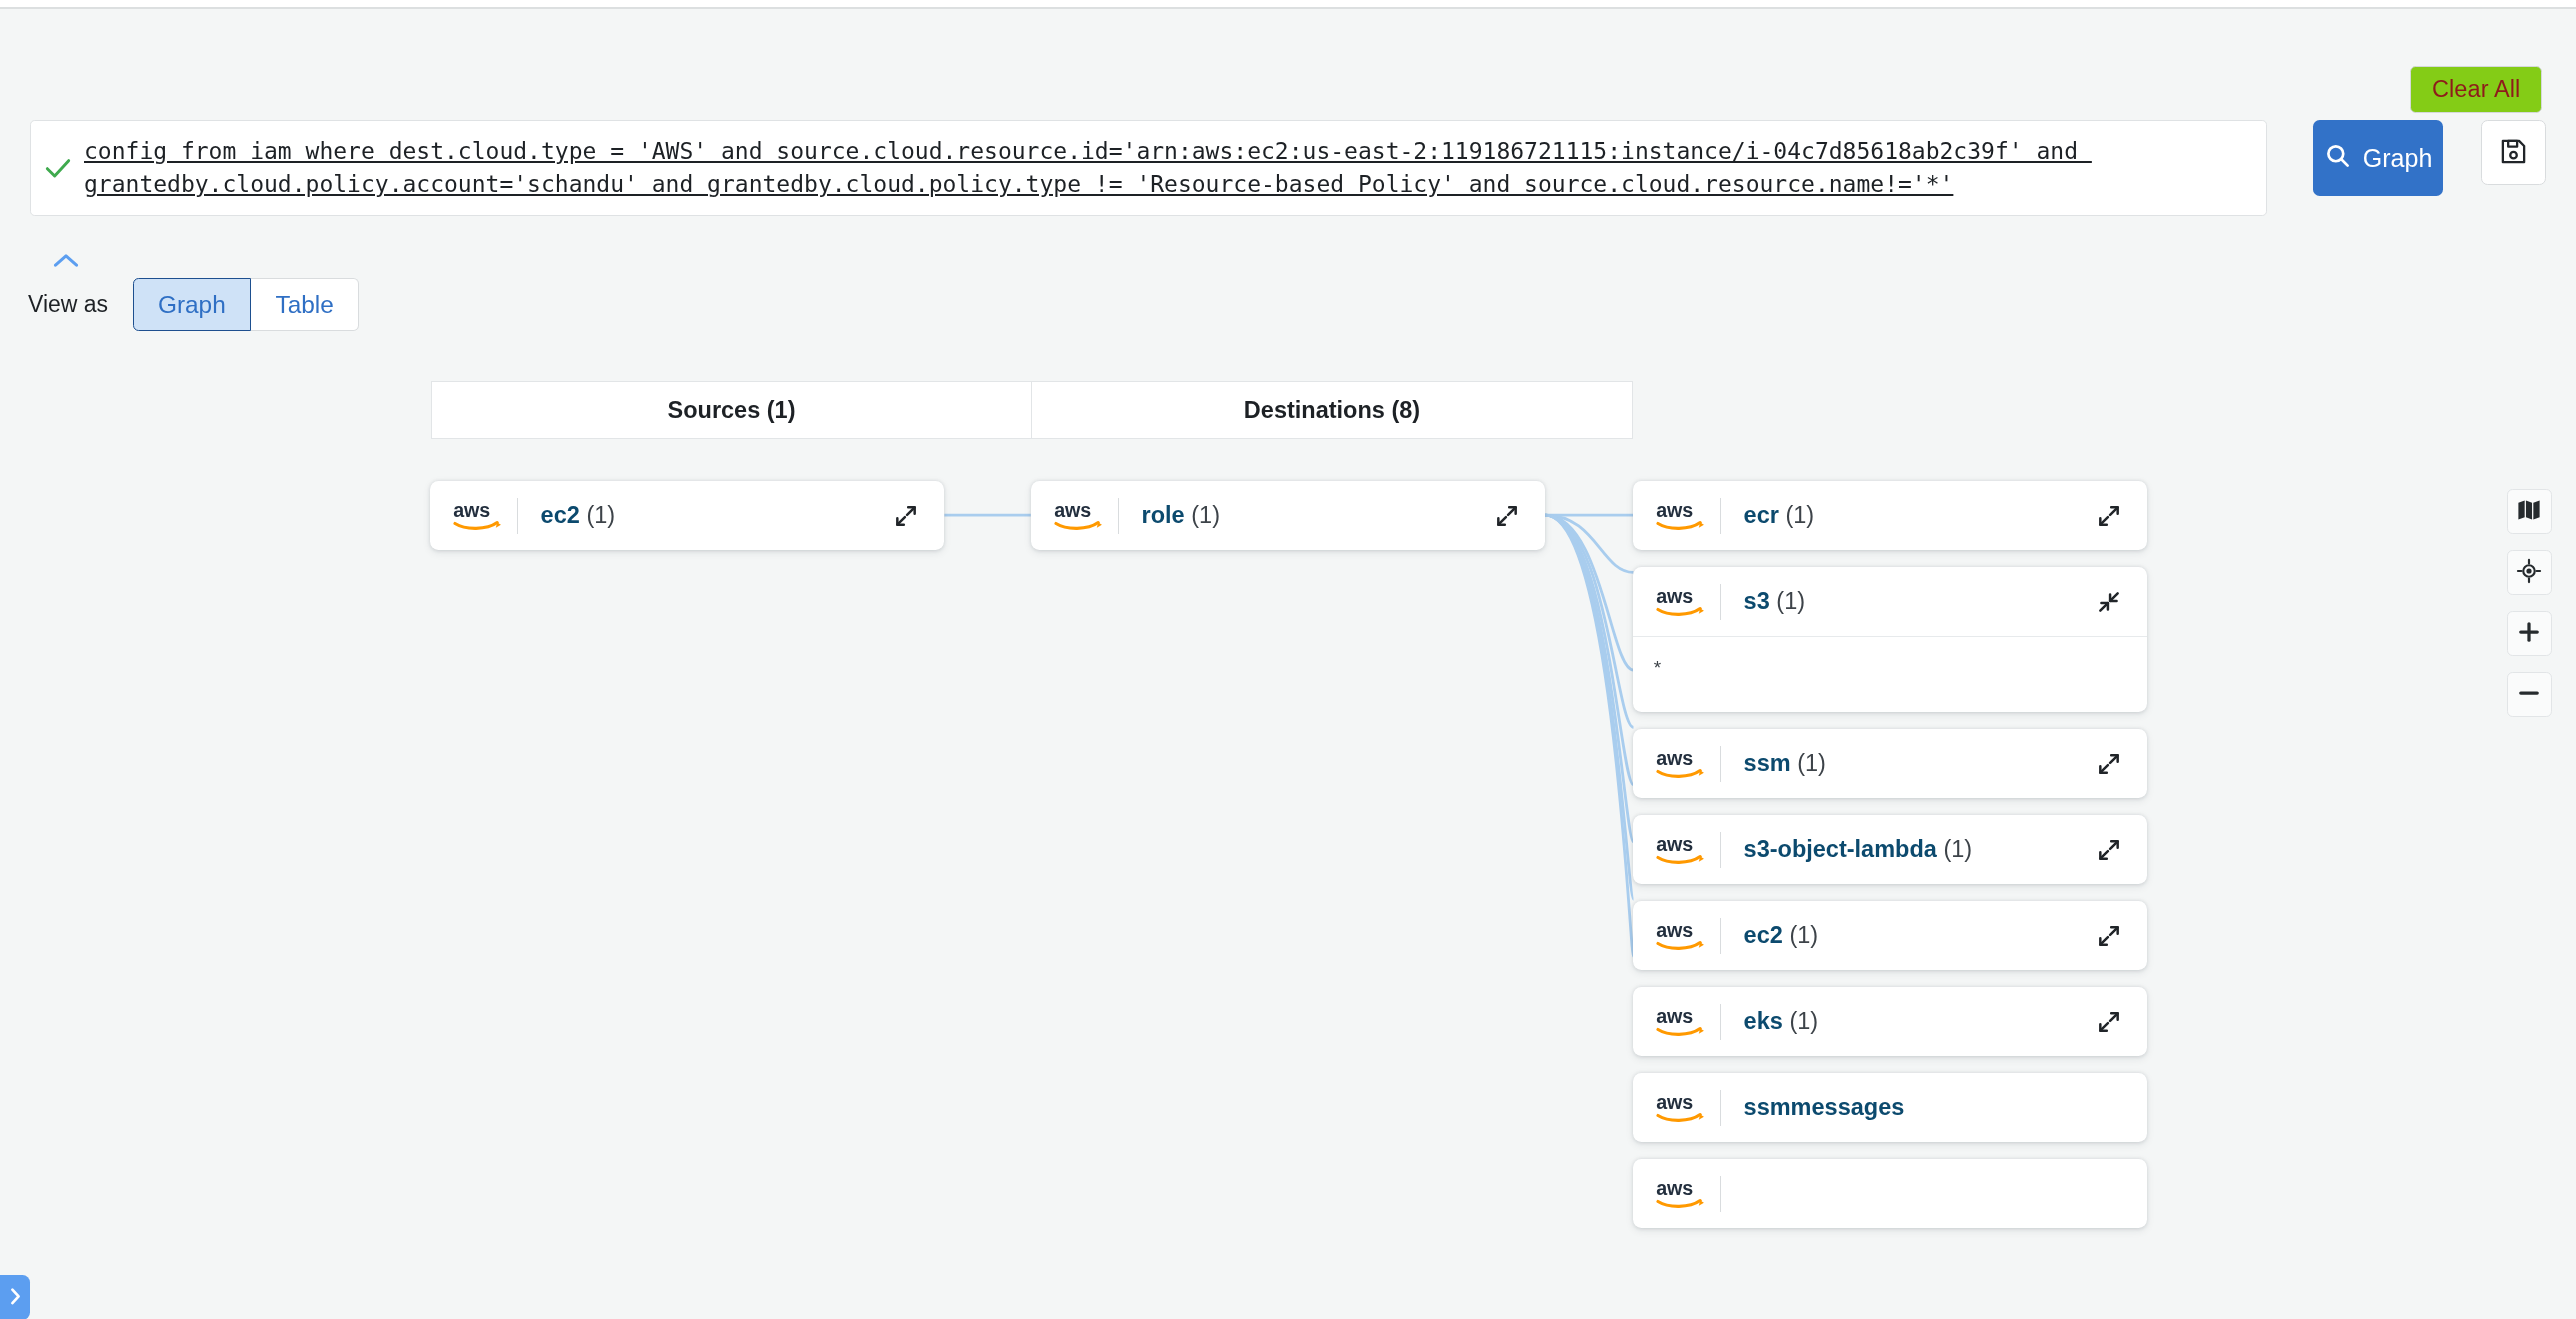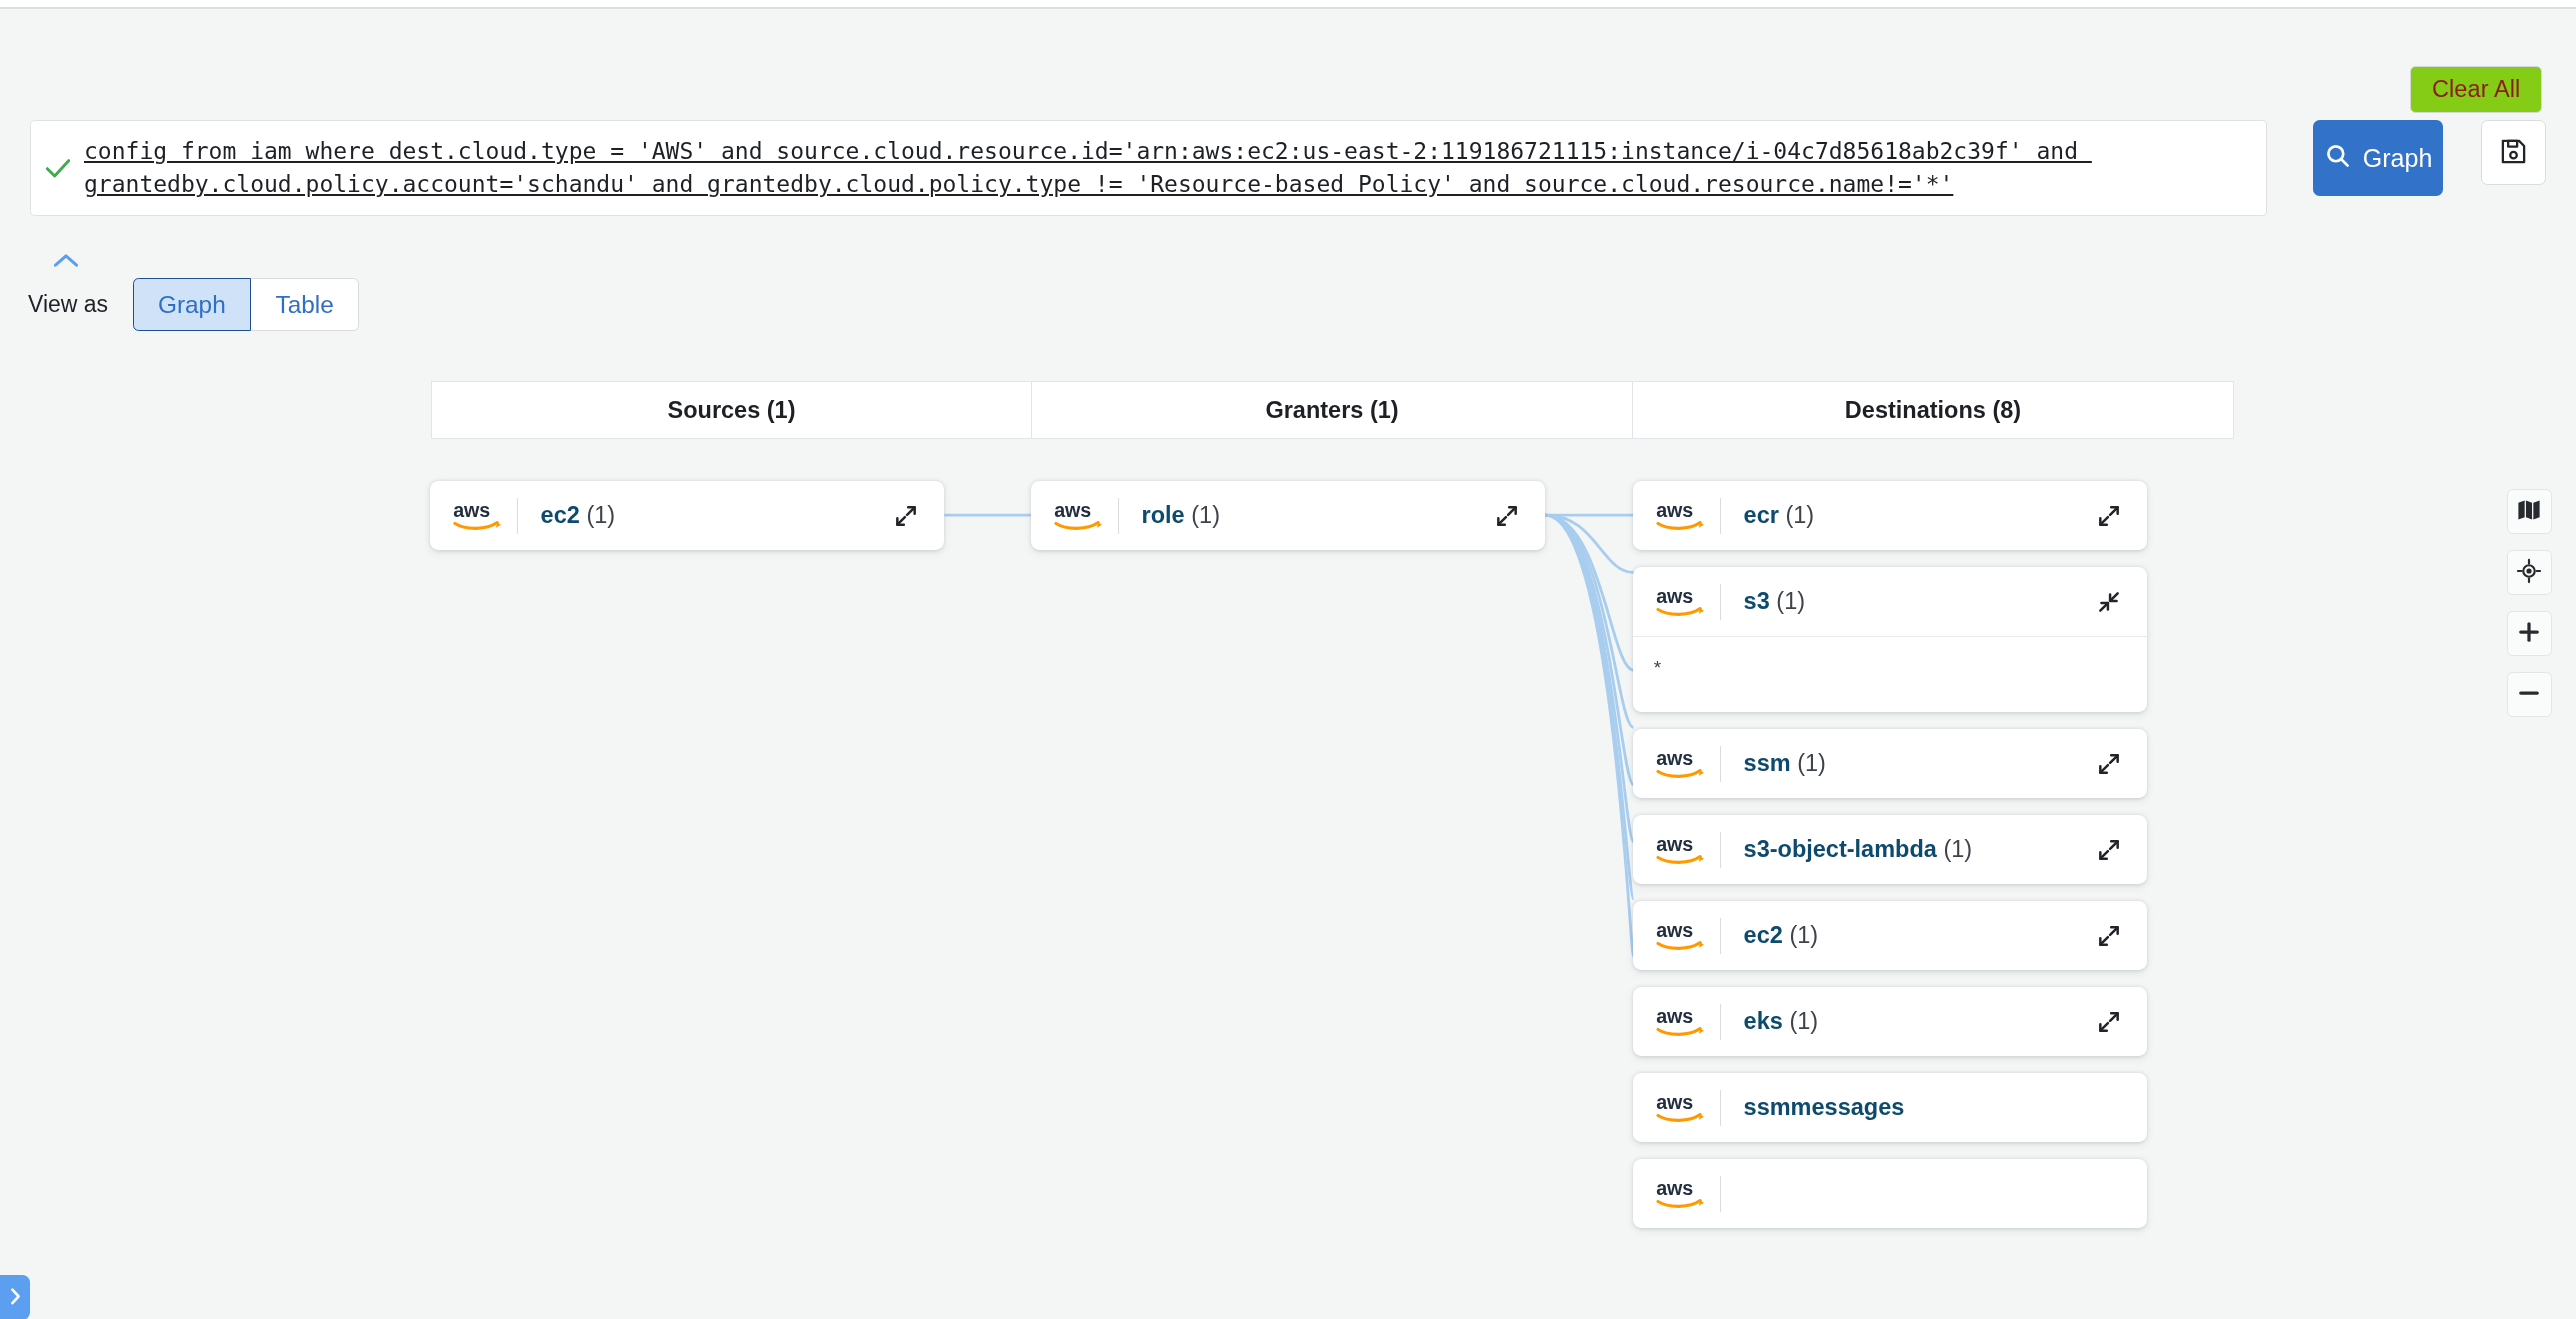--- a/index.html
+++ b/index.html
@@ -180,21 +180,20 @@
       <div class="seg">
         <span>Table</span>
       </div>
     </div>
   </div>
 
   <div class="canvas">
 
     <div class="col-headers">
       <div class="col-head">Sources (1)</div>
-      <div class="col-head">Granters (1)</div>
       <div class="col-head">Destinations (8)</div>
     </div>
 
     <svg class="edges" viewBox="0 0 2744 1036" preserveAspectRatio="none">
       <g fill="none" stroke="#a9cdee" stroke-width="3">
 
         <path d="M1006,179 L1098,179"></path>
 
         <path d="M1646,179 C1700,179 1706,179 1740,179"></path>
         <path d="M1646,179 C1700,179 1706,240 1740,240"></path>

